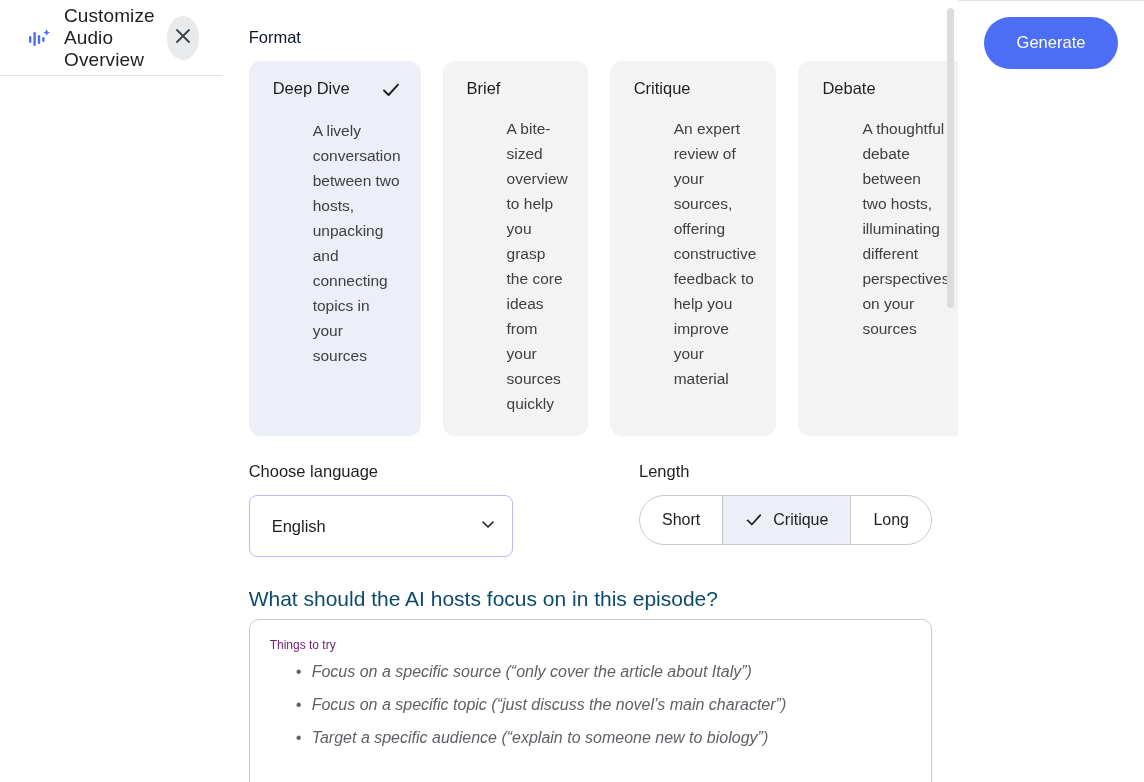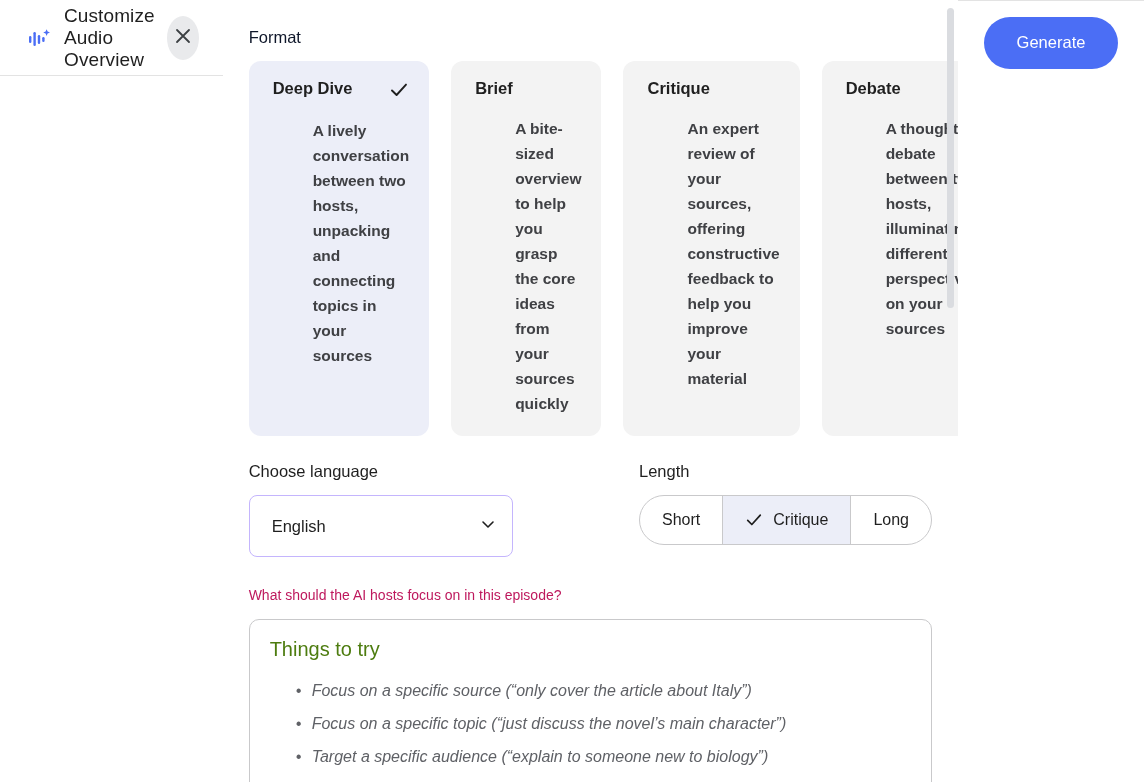--- a/index.html
+++ b/index.html
@@ -68,21 +68,20 @@
     gap: 22px;
   }
   .format-card {
     width: 311px;
     min-height: 226px;
     border-radius: 12px;
     background: #f3f3f3;
     padding: 18px 20px 20px 24px;
     cursor: pointer;
     position: relative;
-    font-weight: bold;
   }
   .format-card.selected {
     background: #eceef8;
   }
   .fc-head {
     display: flex;
     align-items: flex-start;
     justify-content: space-between;
     margin-bottom: 18px;
   }
@@ -151,37 +150,37 @@
     border-right: 1px solid #c9c9cb;
   }
   .seg-item:last-child { border-right: none; }
   .seg-item.selected {
     background: #eceef8;
   }
   .seg-check { width: 18px; height: 18px; }
 
   
   .focus-label {
-    font-size: 14px;
-    color: #be185d;
-    margin: 30px 0 16px 0;
+    font-size: 21px;
+    color: #0c4a6e;
+    margin: 30px 0 8px 0;
   }
   .prompt-box {
     border: 1px solid #c9c9cb;
     border-radius: 10px;
     height: 180px;
     padding: 18px 20px;
     overflow: hidden;
     background: #fff;
     cursor: text;
   }
   .prompt-title {
-    font-size: 20px;
-    color: #4d7c0f;
-    margin-bottom: 13px;
+    font-size: 12px;
+    color: #701a75;
+    margin-bottom: 3px;
   }
   .prompt-list {
     margin: 0;
     padding-left: 42px;
     list-style: none;
     font-style: italic;
   }
   .prompt-list li {
     font-size: 16px;
     color: #5f6166;

